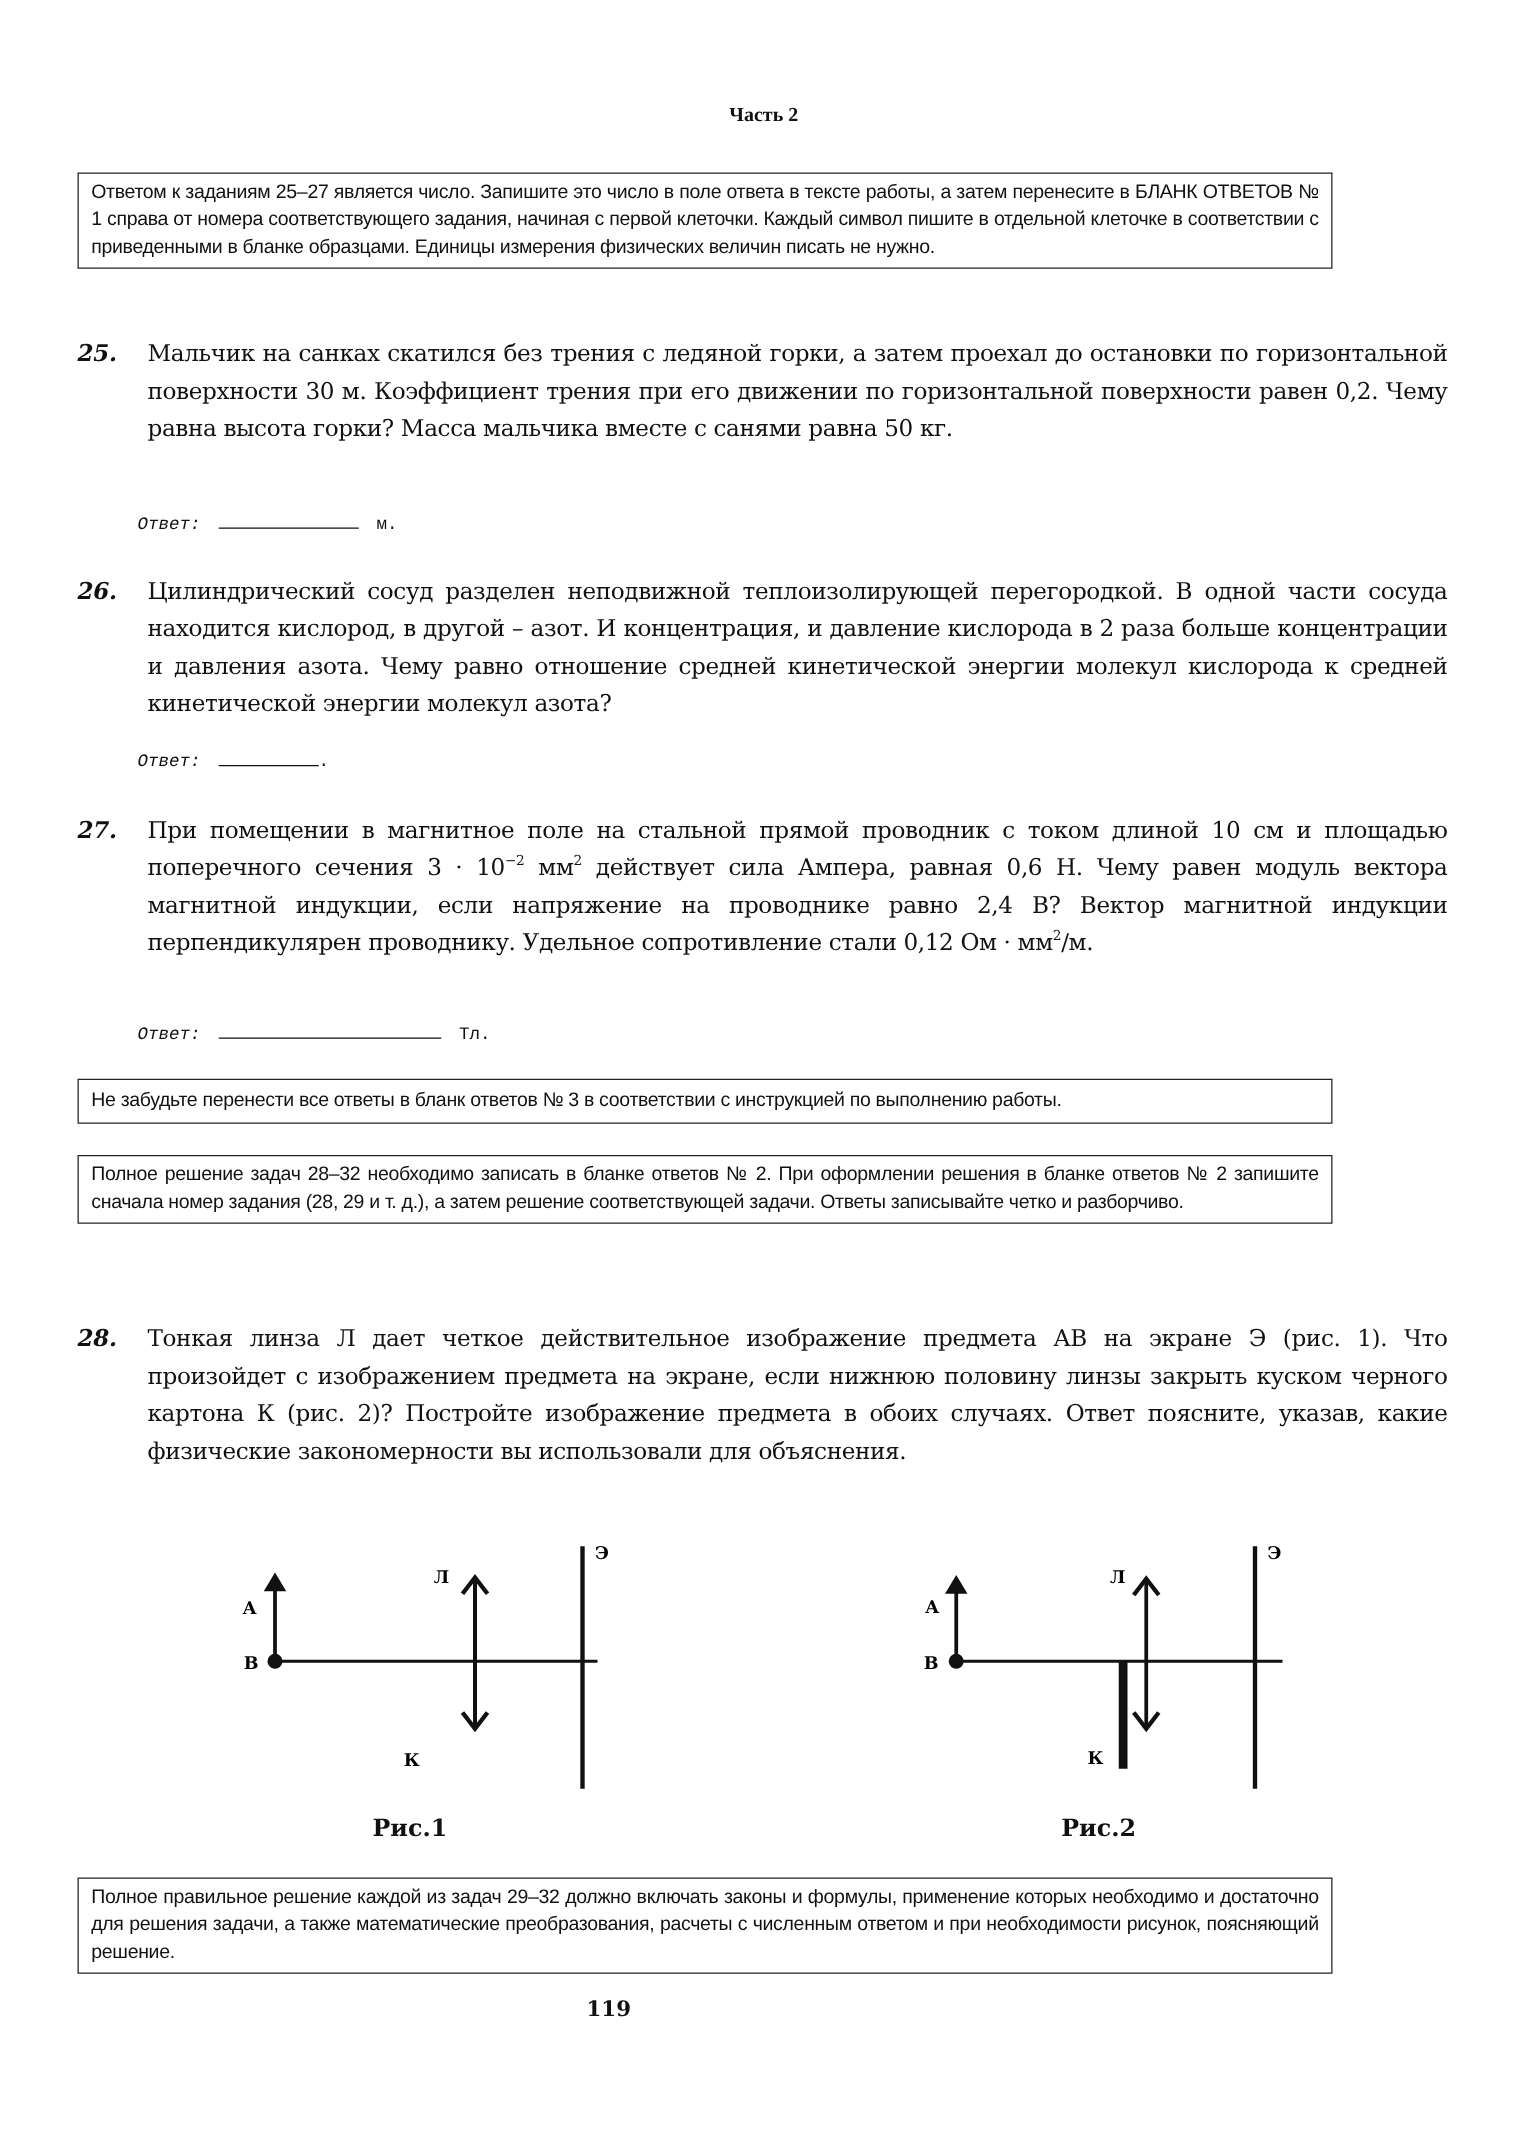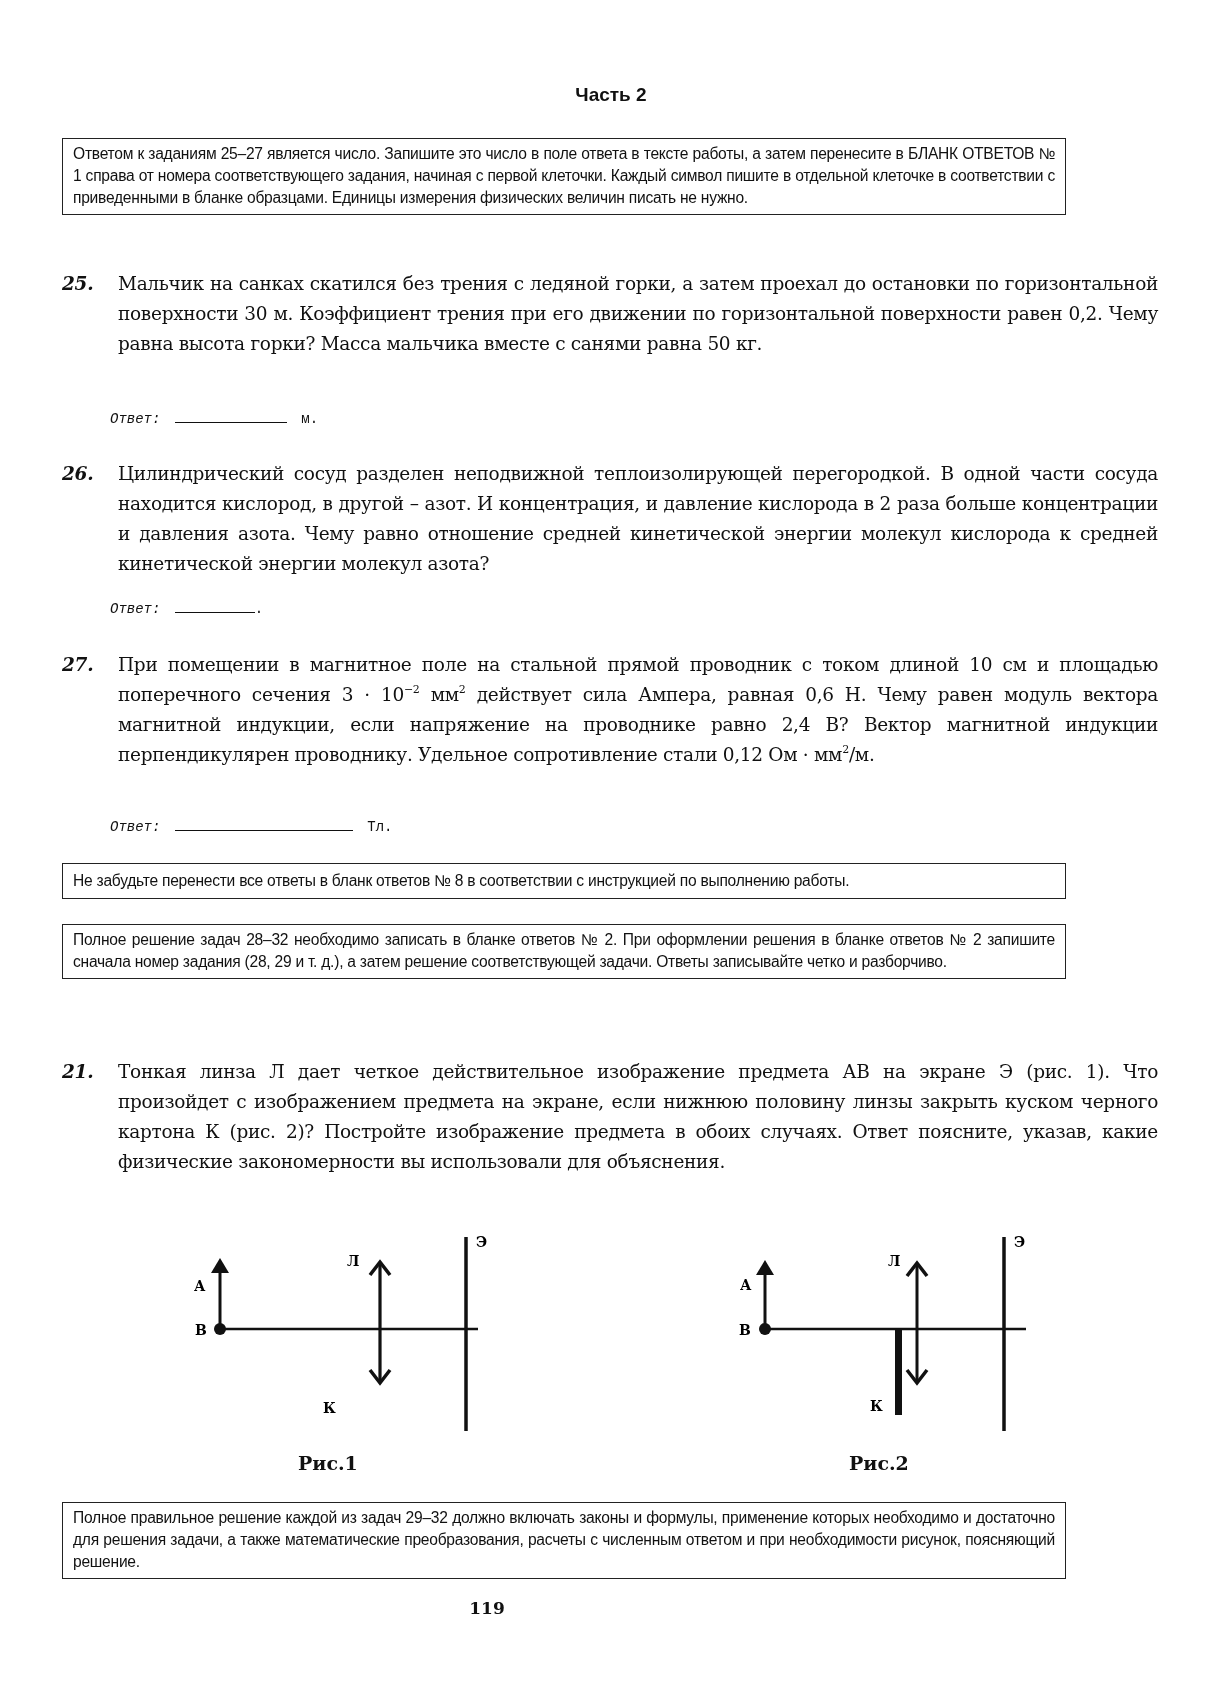--- a/index.html
+++ b/index.html
@@ -1,17 +1,17 @@
 <!DOCTYPE html>
 <html><head>
 <meta charset="utf-8">
 <style>
   html, body { margin:0; padding:0; background:#fff; }
   body { width:1222px; height:1706px; position:relative; overflow:hidden; color:#111; }
-  #part-title { position:absolute; top:84px; left:0; width:1222px; text-align:center; font-family:Liberation Sans, sans-serif; font-weight:bold; font-size:19px; }
+  #part-title { position:absolute; top:84px; left:0; width:1222px; text-align:center; font-family:Liberation Serif, serif; font-weight:bold; font-size:16px; }
   .notebox { position:absolute; left:62px; width:1004px; border:1.6px solid #222; box-sizing:border-box; padding:4px 10px 5px 10px; font-family:"Liberation Sans", sans-serif; font-size:15.6px; line-height:22px; letter-spacing:-0.25px; text-align:justify; }
   .task { position:absolute; left:62px; width:1096px; font-family:"DejaVu Serif", serif; font-size:18.5px; line-height:30px; letter-spacing:-0.3px; }
   .task .num { position:absolute; left:0; top:0; font-weight:bold;font-style:italic; }
   .task .body { margin-left:56px; text-align:justify; text-align-last:left; }
   .answer { position:absolute; left:110px; font-family:Liberation Mono, monospace; font-size:14px; }
   .answer .lbl { font-style:italic; }
   .answer .blank { display:inline-block; border-bottom:1.3px solid #111; height:18px; vertical-align:baseline; margin:0 6px; }
   sup { font-size:11px; vertical-align:8px; line-height:0; }
   .fig { position:absolute; }
   .fig svg { display:block; }
@@ -47,26 +47,26 @@
 <div class="task" style="top:650px;">
   <span class="num">27.</span>
   <div class="body"><span>При помещении в магнитное поле на стальной прямой проводник с током длиной 10 см и площадью поперечного сечения 3 · 10</span><sup>−2</sup><span> мм</span><sup>2</sup><span> действует сила Ампера, равная 0,6 Н. Чему равен модуль вектора магнитной индукции, если напряжение на проводнике равно 2,4 В? Вектор магнитной индукции перпендикулярен проводнику. Удельное сопротивление стали 0,12 Ом · мм</span><sup>2</sup><span>/м.</span></div>
 </div>
 <div class="answer" style="top:812px;">
   <span class="lbl">Ответ:</span>
   <span class="blank" style="width:178px;"></span>
   <span>Тл.</span>
 </div>
 
-<div class="notebox" style="top:863px; padding-top:6px; padding-bottom:6px;">Не забудьте перенести все ответы в бланк ответов № 8 в соответствии с инструкцией по выполнению работы.</div>
+<div class="notebox" style="top:863px; padding-top:6px; padding-bottom:6px;">Не забудьте перенести все ответы в бланк ответов № 3 в соответствии с инструкцией по выполнению работы.</div>
 
 <div class="notebox" style="top:924px;">Полное решение задач 28–32 необходимо записать в бланке ответов № 2. При оформлении решения в бланке ответов № 2 запишите сначала номер задания (28, 29 и т. д.), а затем решение соответствующей задачи. Ответы записывайте четко и разборчиво.</div>
 
 <div class="task" style="top:1057px;">
-  <span class="num">21.</span>
+  <span class="num">28.</span>
   <div class="body">Тонкая линза Л дает четкое действительное изображение предмета АВ на экране Э (рис. 1). Что произойдет с изображением предмета на экране, если нижнюю половину линзы закрыть куском черного картона К (рис. 2)? Постройте изображение предмета в обоих случаях. Ответ поясните, указав, какие физические закономерности вы использовали для объяснения.</div>
 </div>
 
 <div class="fig" style="left:180px; top:1225px;">
   <svg width="320" height="210">
     <defs>
       <marker id="arrowUp1" markerWidth="10" markerHeight="10" refX="5" refY="5" orient="auto"></marker>
     </defs>
     <line x1="40" y1="104" x2="298" y2="104" stroke="#111" stroke-width="2.5"></line>
     <circle cx="40" cy="104" r="6" fill="#111"></circle>

